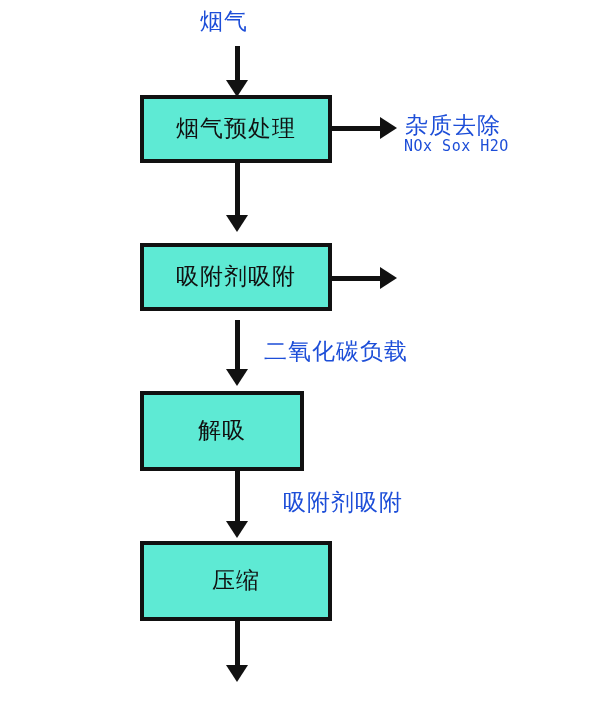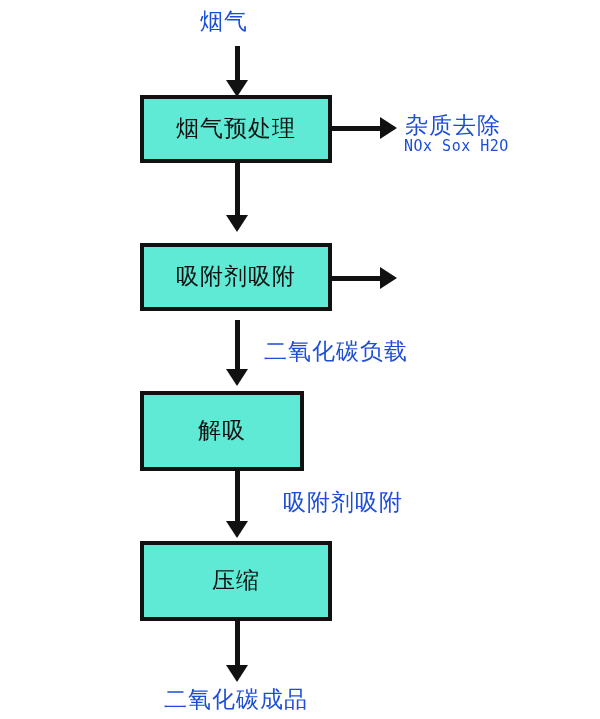--- a/index.html
+++ b/index.html
@@ -115,15 +115,14 @@
   <div class="arrow-down" style="left:226px; top:521px;"></div>
   <div class="free-label" style="left:283px; top:489px;">吸附剂吸附</div>
 
   <div class="node-box" style="left:140px; top:541px; width:192px; height:80px;">
     <span class="node-label">压缩</span>
   </div>
 
   <div class="v-line" style="left:235px; top:621px; height:52px;"></div>
   <div class="arrow-down" style="left:226px; top:665px;"></div>
 
-  <div class="free-label" style="left:164px; top:686px;">二氧化碳成品</div>
 
 </div>
 
 </body></html>

